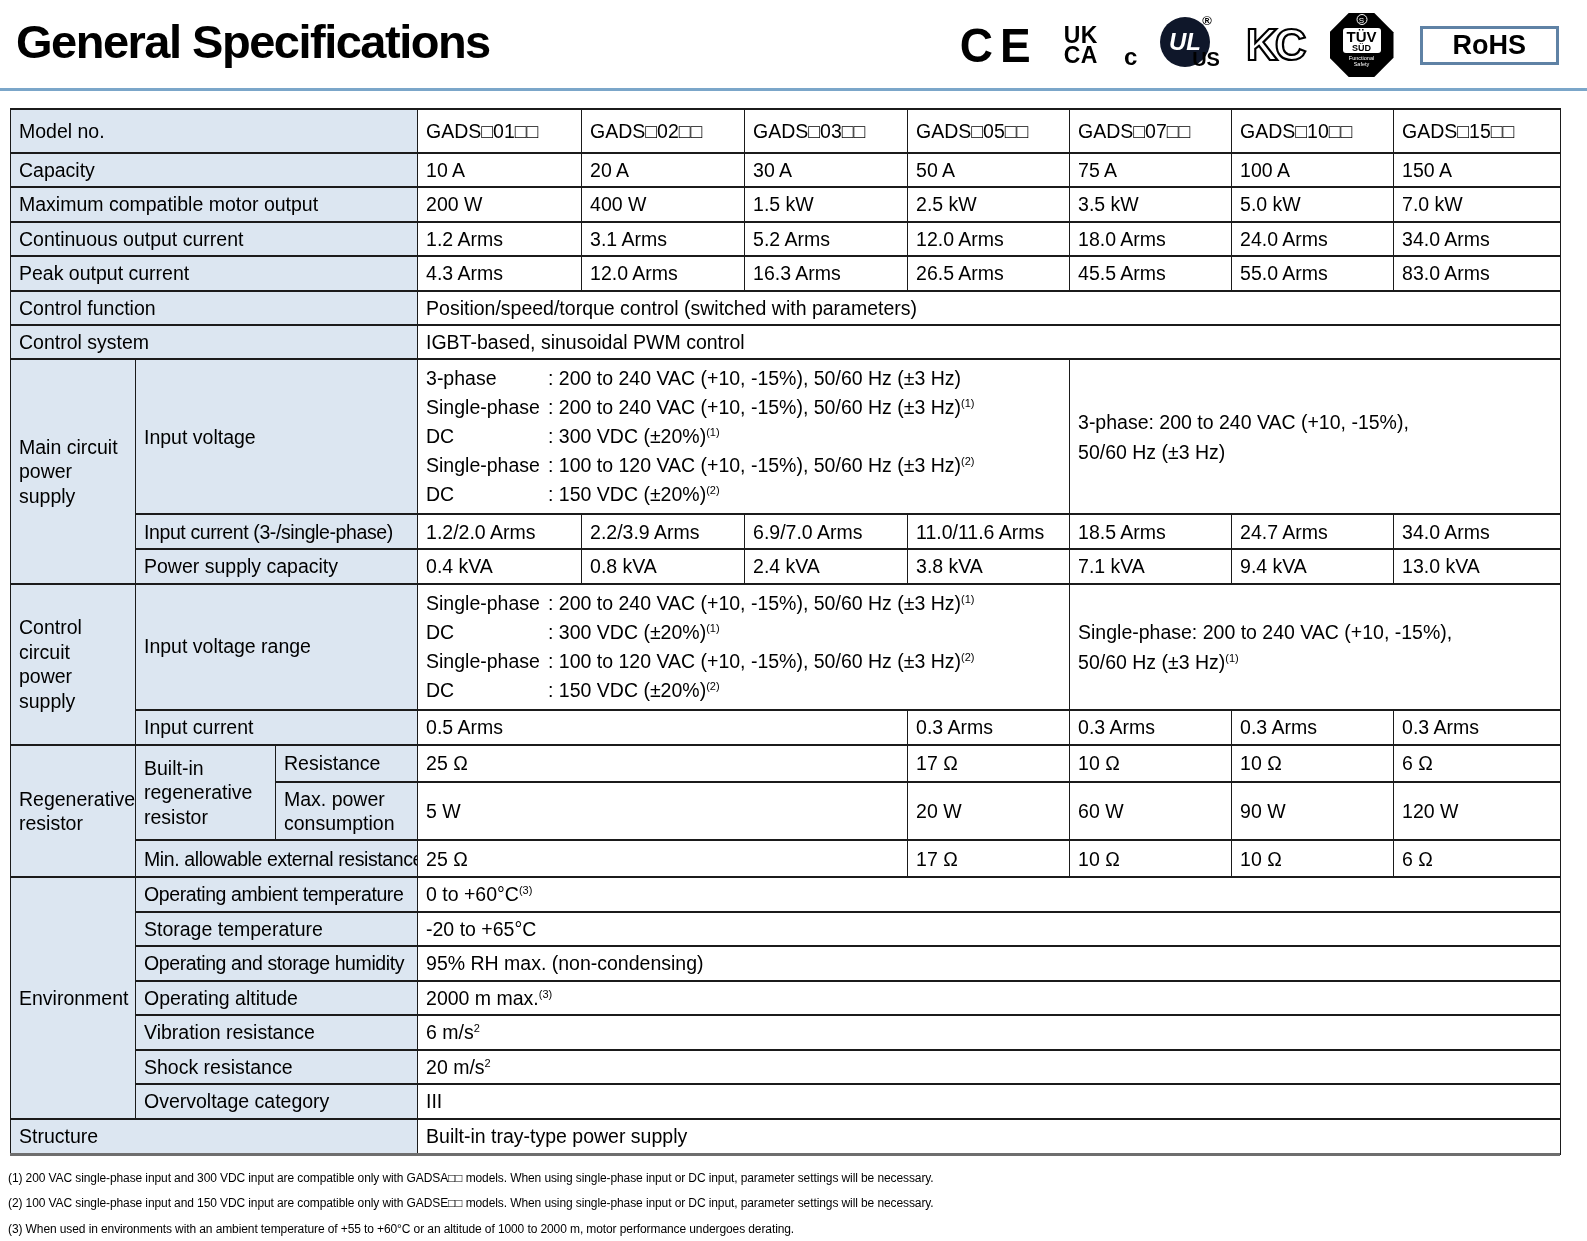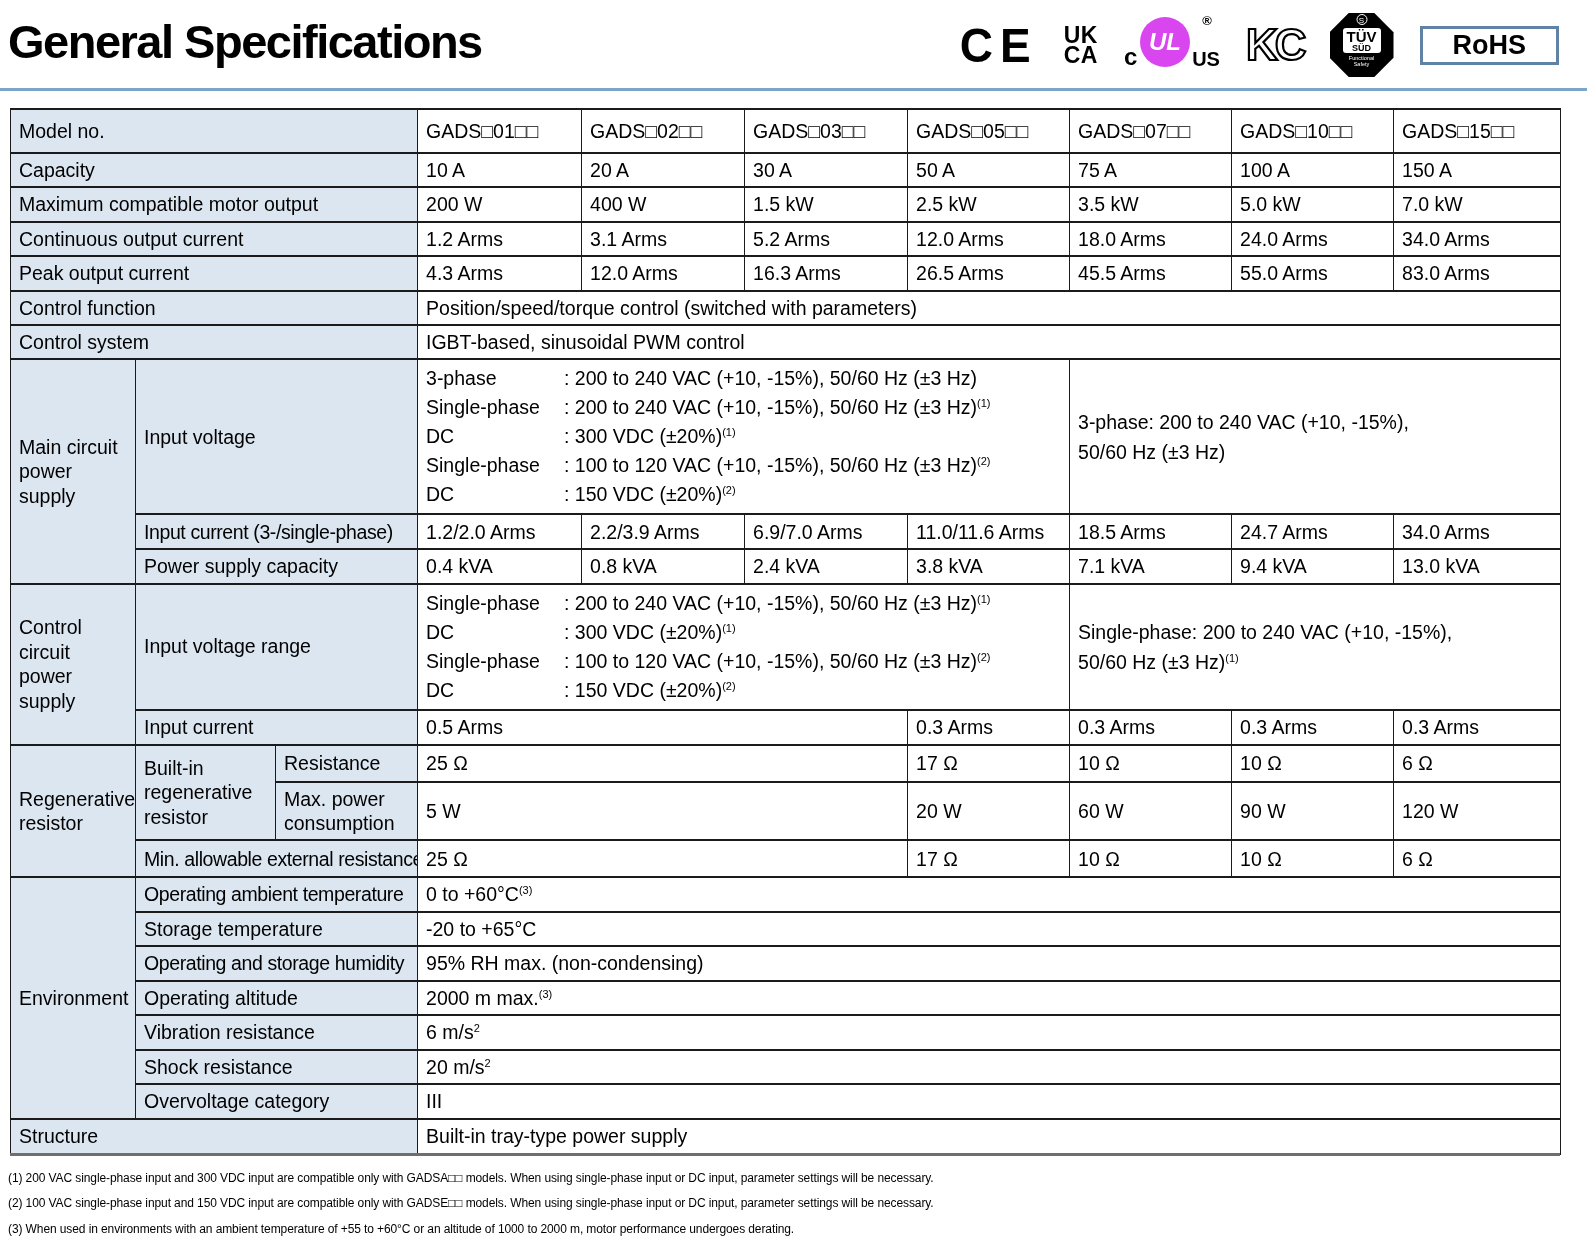--- a/index.html
+++ b/index.html
@@ -4,31 +4,31 @@
 <style>
   html,body{margin:0;padding:0;background:#fff;}
   body{
     width:1587px;height:1241px;overflow:hidden;
     font-family:"Liberation Sans","DejaVu Sans",sans-serif;
     color:#000;-webkit-font-smoothing:antialiased;
   }
   
   .header{position:relative;height:92px;}
   .page-title{
-    position:absolute;left:8px;top:18px;
+    position:absolute;left:16px;top:18px;
     font-size:47px;font-weight:bold;letter-spacing:-1.5px;line-height:1;
   }
   .title-rule{position:absolute;left:0;top:88px;width:1587px;height:3px;background:#7ba6c9;}
   .logo-strip{position:absolute;right:28px;top:8px;height:74px;display:flex;align-items:center;gap:26px;}
   .logo-ce{font-size:46px;font-weight:bold;letter-spacing:7px;transform:scaleY(1.05);}
   .logo-ukca{font-size:23px;font-weight:bold;line-height:20px;letter-spacing:0.5px;text-align:left;}
   .logo-ul{position:relative;width:96px;height:64px;}
   .logo-ul .ul-circle{
-    position:absolute;left:16px;top:4px;width:50px;height:50px;border-radius:50%;
-    background:#d946ef;color:#fff;display:flex;align-items:center;justify-content:center;
+    position:absolute;left:36px;top:4px;width:50px;height:50px;border-radius:50%;
+    background:#0f172a;color:#fff;display:flex;align-items:center;justify-content:center;
     font-size:24px;font-weight:bold;font-style:italic;
   }
   .logo-ul .ul-c{position:absolute;left:0;bottom:6px;font-size:24px;font-weight:bold;}
   .logo-ul .ul-us{position:absolute;right:0;bottom:6px;font-size:20px;font-weight:bold;}
   .logo-ul .ul-reg{position:absolute;right:8px;top:0;font-size:13px;font-weight:bold;}
   .logo-kc{
     font-size:44px;font-weight:bold;letter-spacing:-3px;
     color:#fff;-webkit-text-stroke:2.2px #000;text-stroke:2.2px #000;
   }
   .logo-tuv{
@@ -60,21 +60,21 @@
     overflow:hidden;
   }
   td.lab,td.secA{background:#dce6f1;}
   td.val,td.spanv{background:#fff;}
   td.tight{font-size:18px;letter-spacing:-0.4px;white-space:nowrap;padding-left:7px;}
   tr.h-model{height:44px;} tr.h-std{height:29px;} tr.h-iv{height:152px;}
   tr.h-ic{height:35px;} tr.h-psc{height:33px;} tr.h-ivr{height:122px;}
   tr.h-res{height:37px;} tr.h-maxp{height:58px;} tr.h-minext{height:37px;}
   tr.h-env{height:34.5px;} tr.h-struct{height:35px;}
   .vcell{padding:6px 6px 4px 8px;}
-  .vline{display:flex;line-height:29px;gap:16px;}
+  .vline{display:flex;line-height:29px;}
   .vline .k{flex:0 0 122px;}
   .vline .v{flex:1;white-space:nowrap;}
   .vmerge{text-align:center;vertical-align:middle;}
   .vmerge .m1,.vmerge .m2{display:block;line-height:30px;}
   sup.fn{font-size:11px;vertical-align:super;line-height:0;}
   
   .foot-rule{width:1550px;height:0;margin-left:10px;border-top:3px solid #6e6e6e;margin-top:-2px;}
   .footnotes{margin:10px 0 0 8px;font-size:12px;line-height:25.5px;letter-spacing:-0.1px;}
 </style>
 </head>

